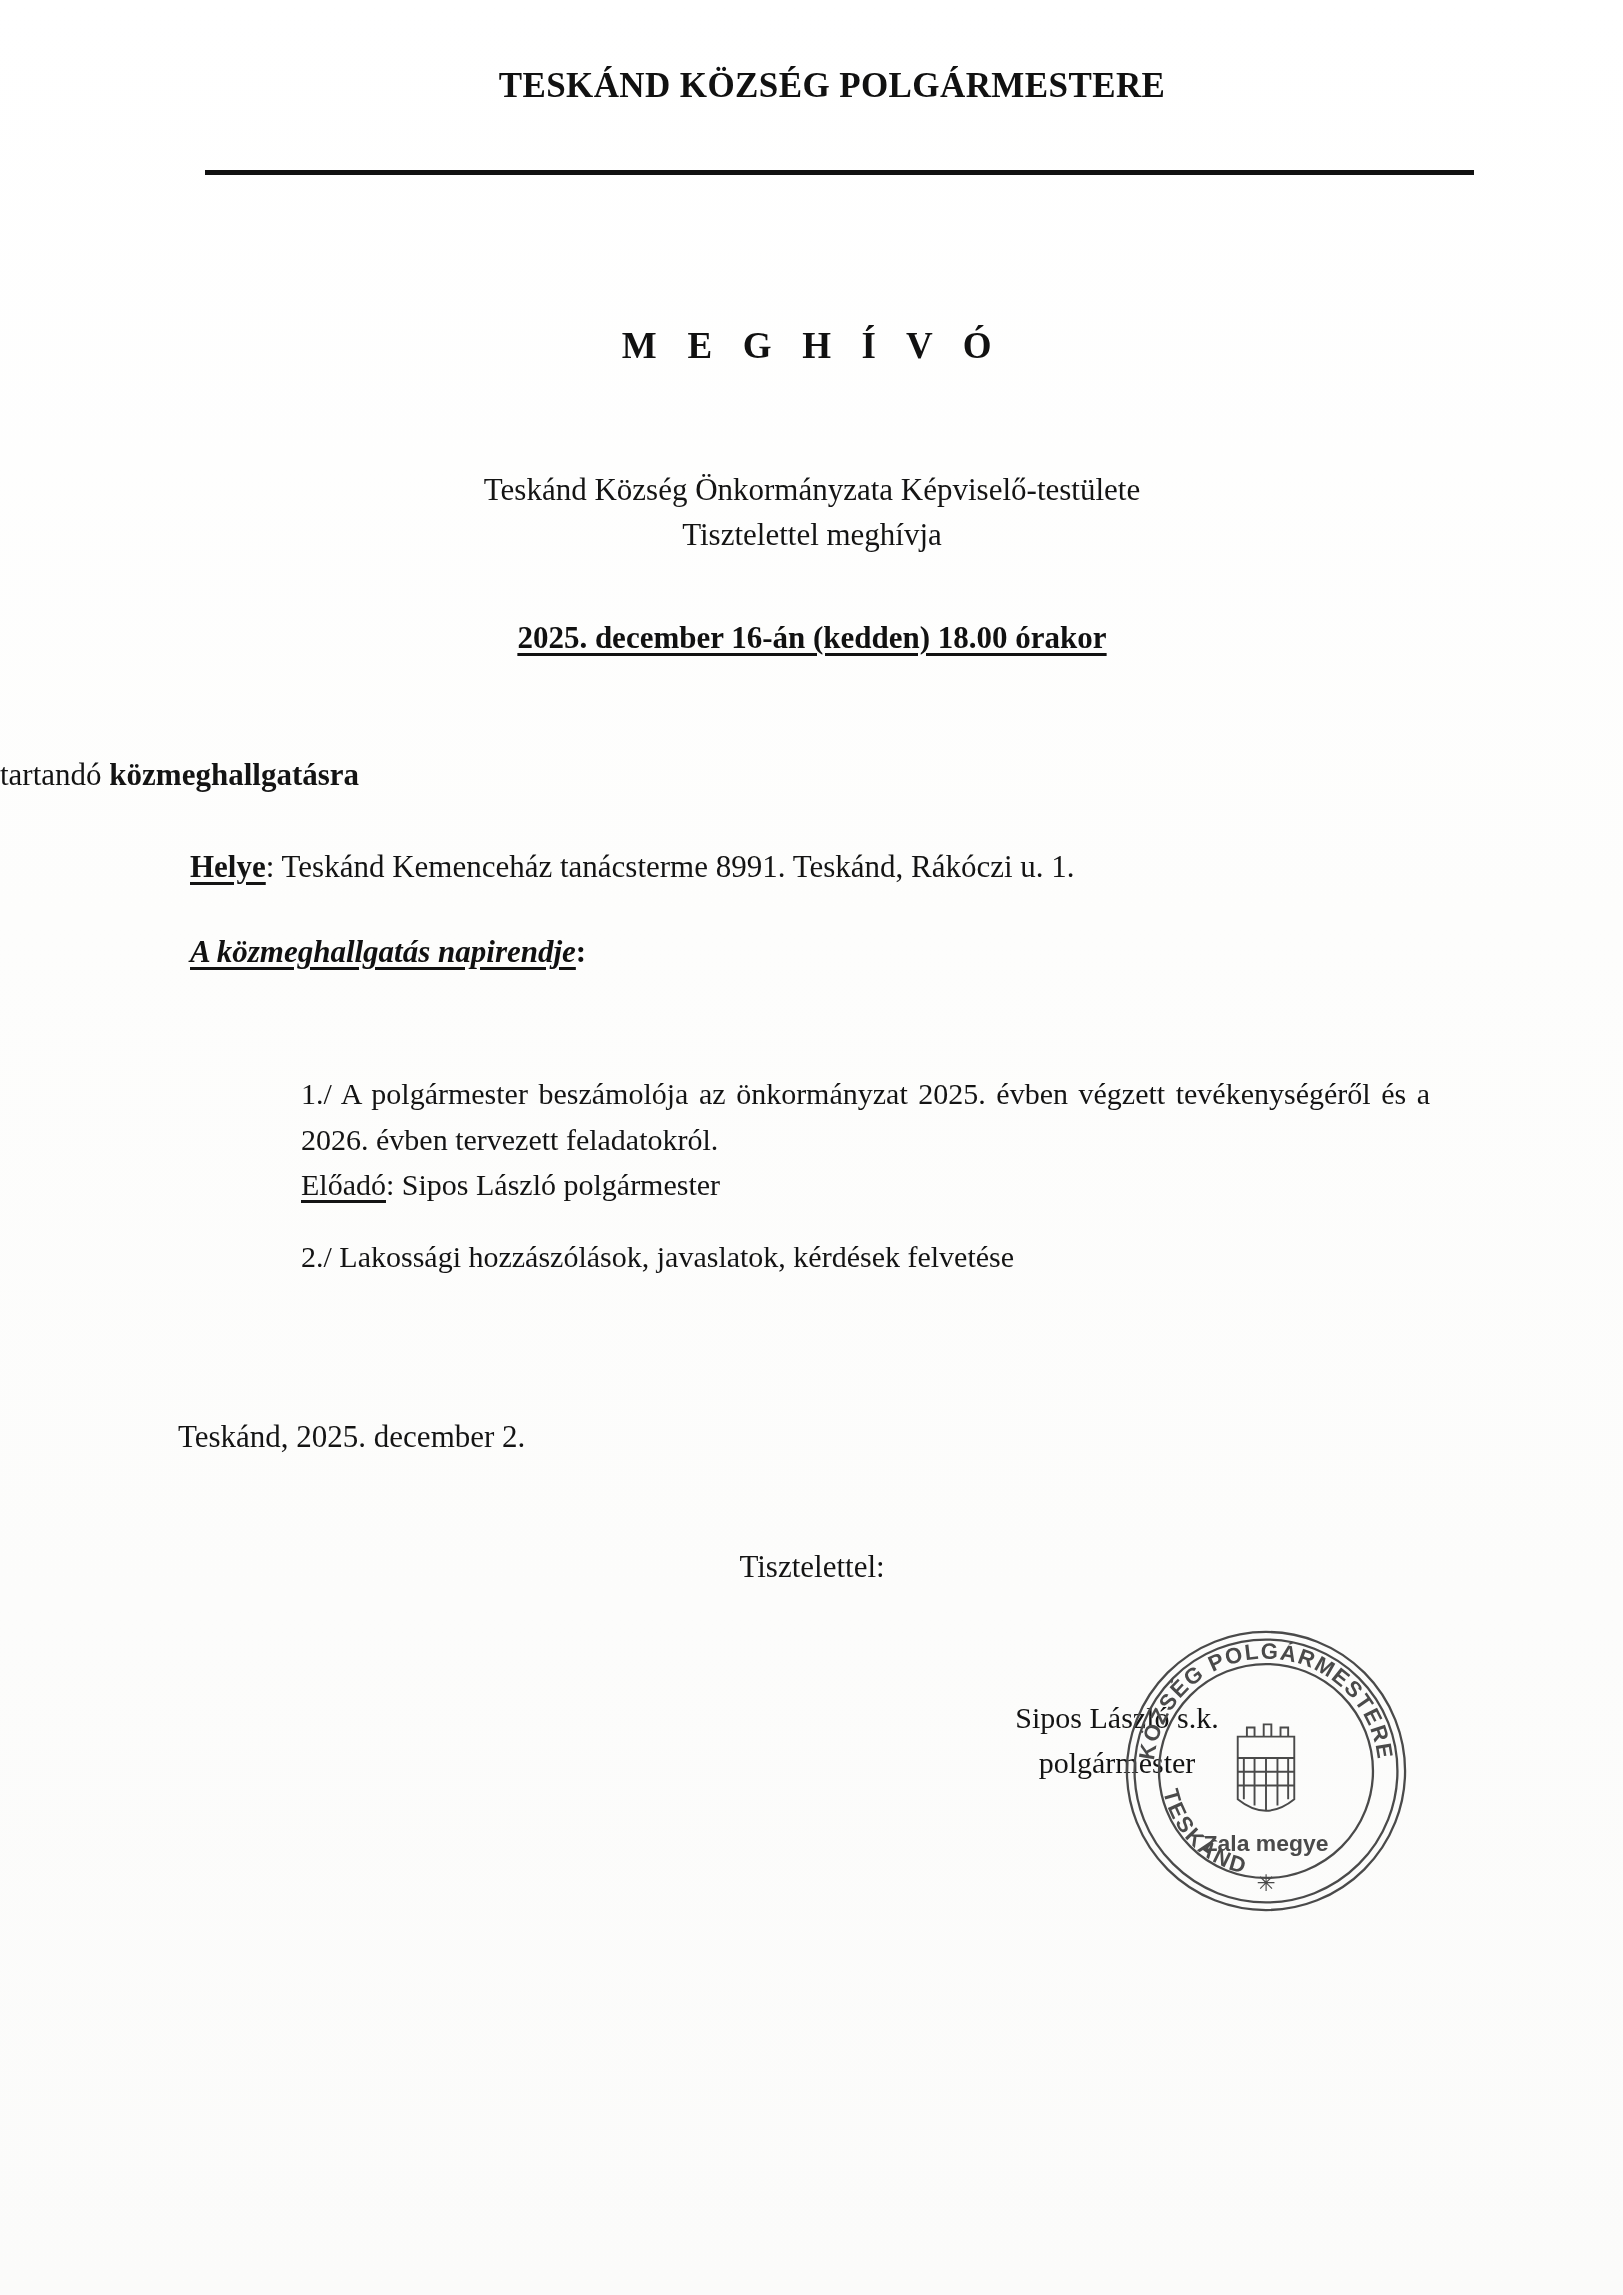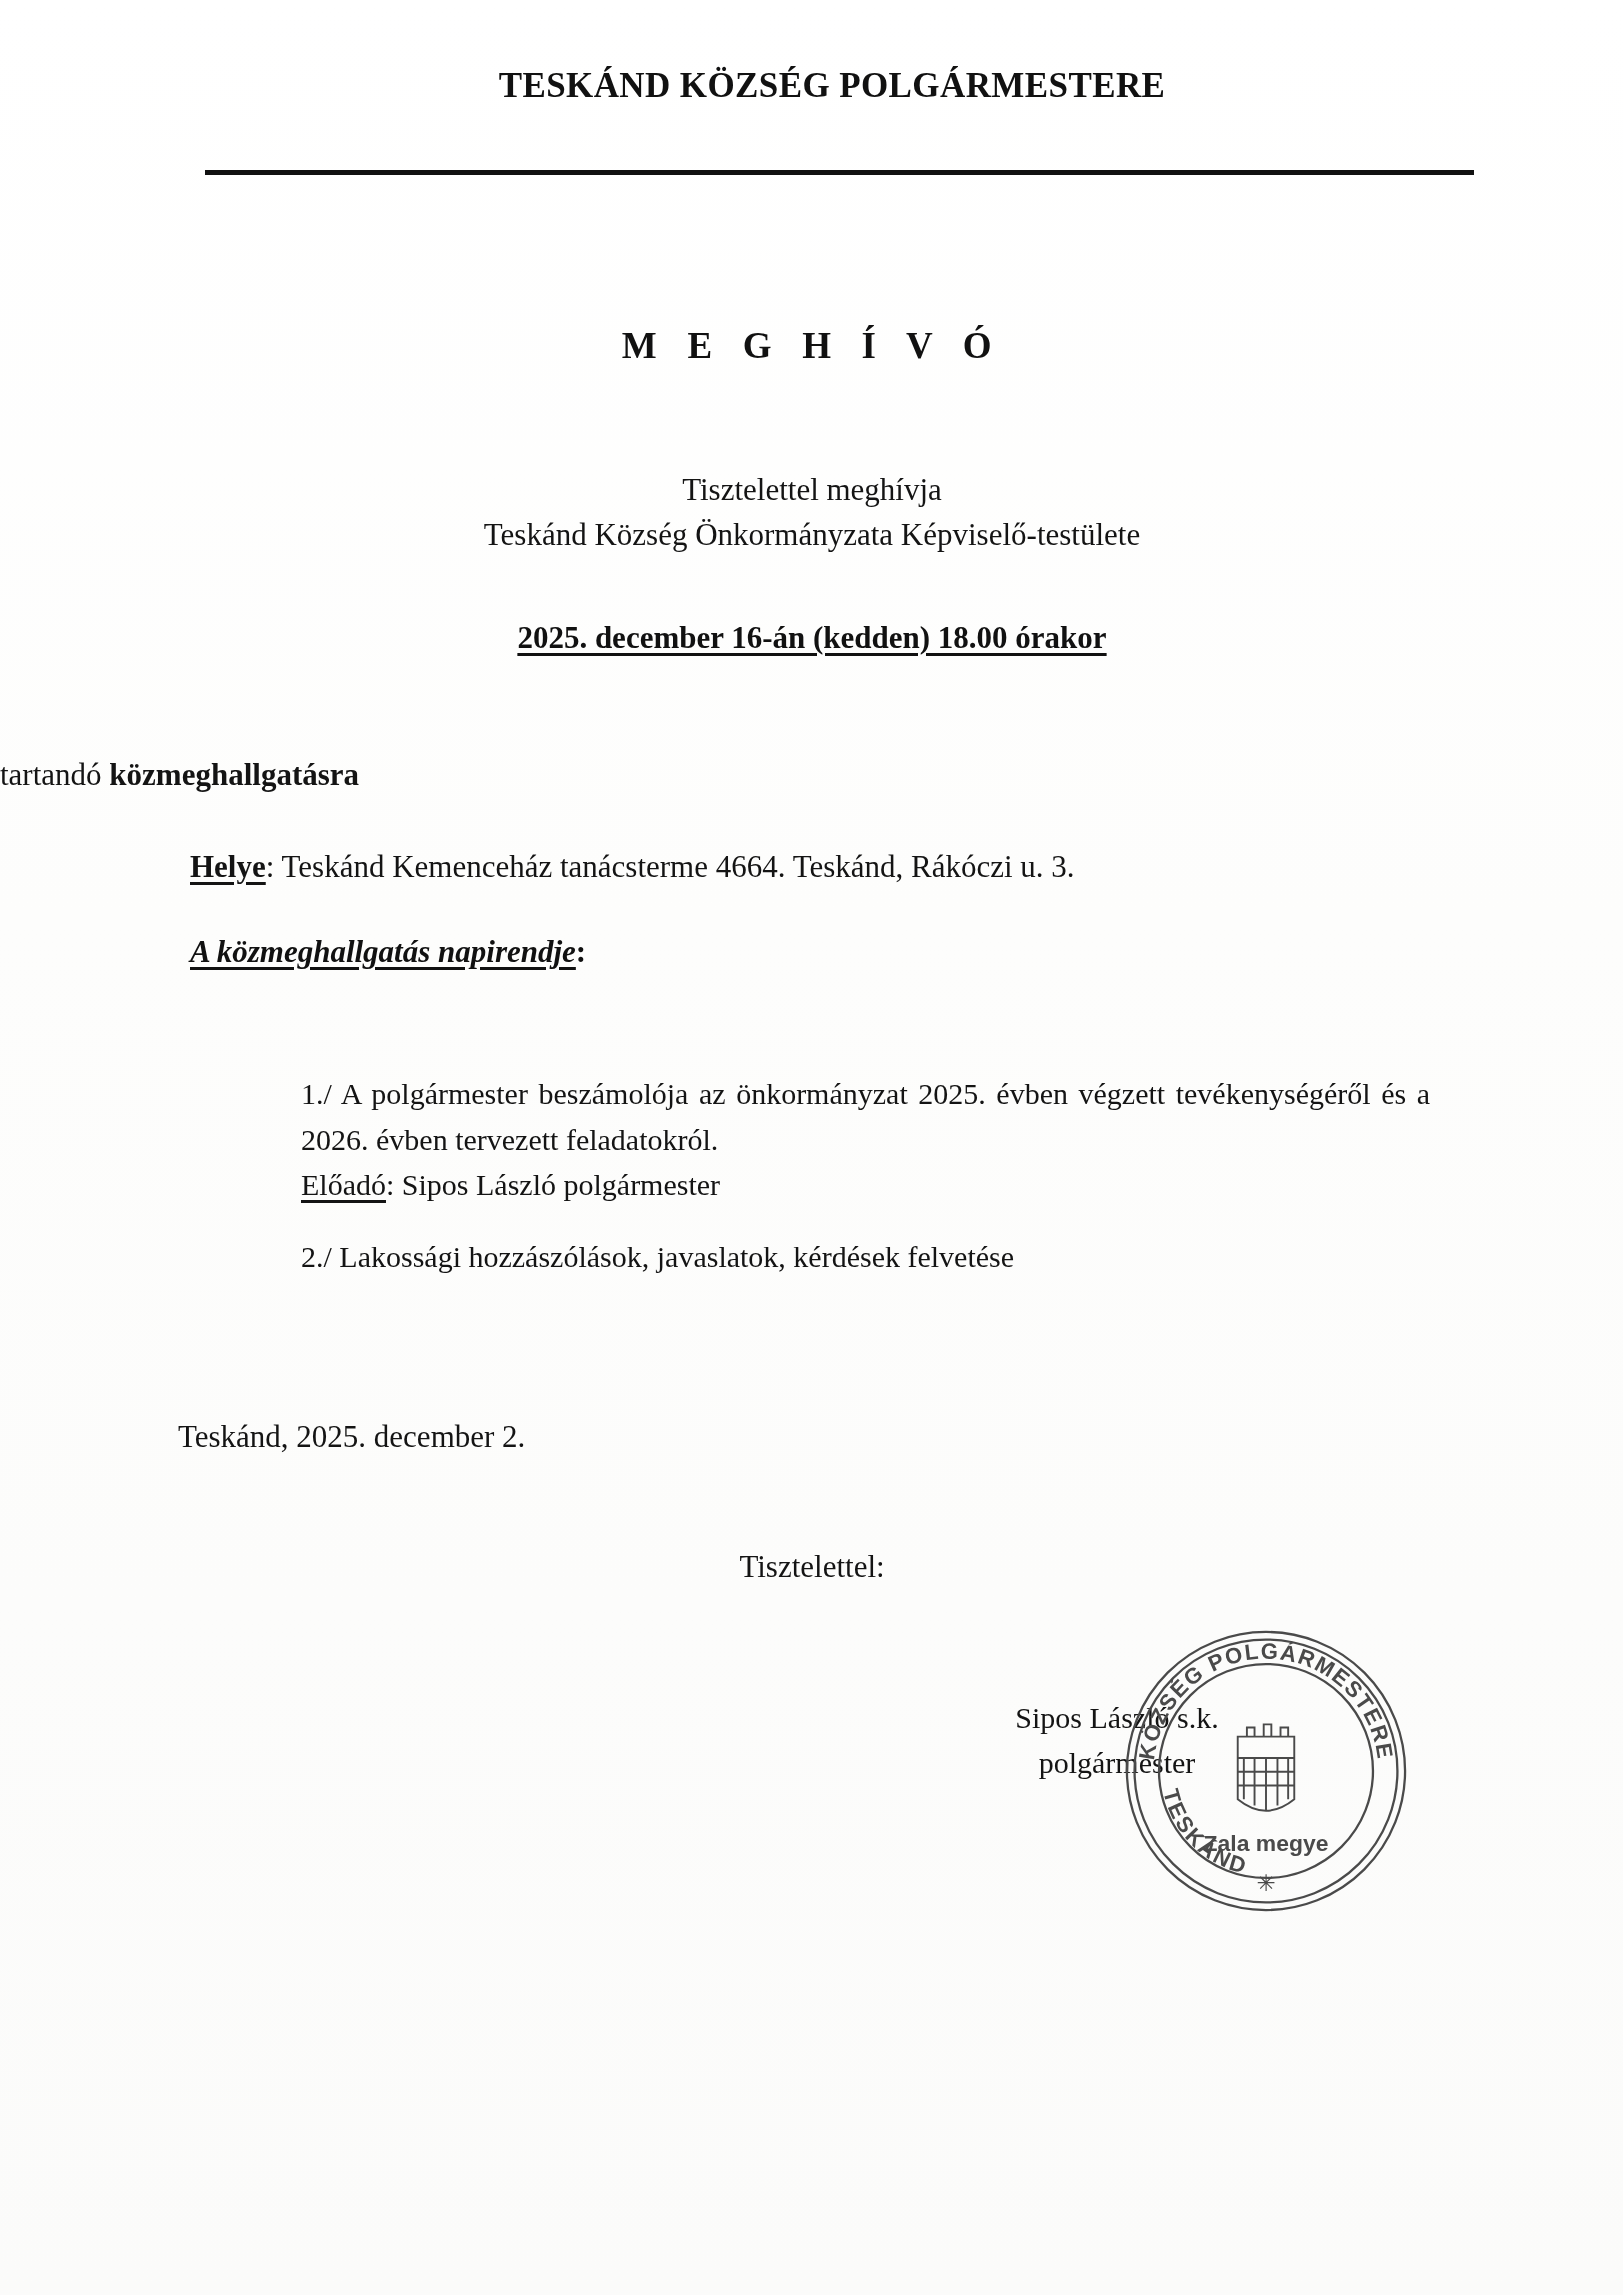--- a/index.html
+++ b/index.html
@@ -194,34 +194,34 @@
   <div class="paper-tint"></div>
 
   <div class="letterhead">
     <div class="org">TESKÁND KÖZSÉG POLGÁRMESTERE</div>
   </div>
   <div class="rule"></div>
 
   <div class="title-meghivo">M E G H Í V Ó</div>
 
   <div class="intro">
+    <div>Teskánd Község Önkormányzata Képviselő-testülete</div>
     <div>Tisztelettel meghívja</div>
-    <div>Teskánd Község Önkormányzata Képviselő-testülete</div>
   </div>
 
   <div class="datetime">
     <span>2025. december 16-án (kedden) 18.00 órakor</span>
   </div>
 
   <div class="held">
     <span>tartandó </span><b>közmeghallgatásra</b>
   </div>
 
   <div class="place">
-    <span class="lead">Helye</span><span>: Teskánd Kemenceház tanácsterme   4664. Teskánd, Rákóczi u. 3.</span>
+    <span class="lead">Helye</span><span>: Teskánd Kemenceház tanácsterme   8991. Teskánd, Rákóczi u. 1.</span>
   </div>
 
   <div class="agenda-head">
     <u>A közmeghallgatás napirendje</u><span>:</span>
   </div>
 
   <div class="agenda">
 
     <div class="item">
       <div class="item-1-line1">

